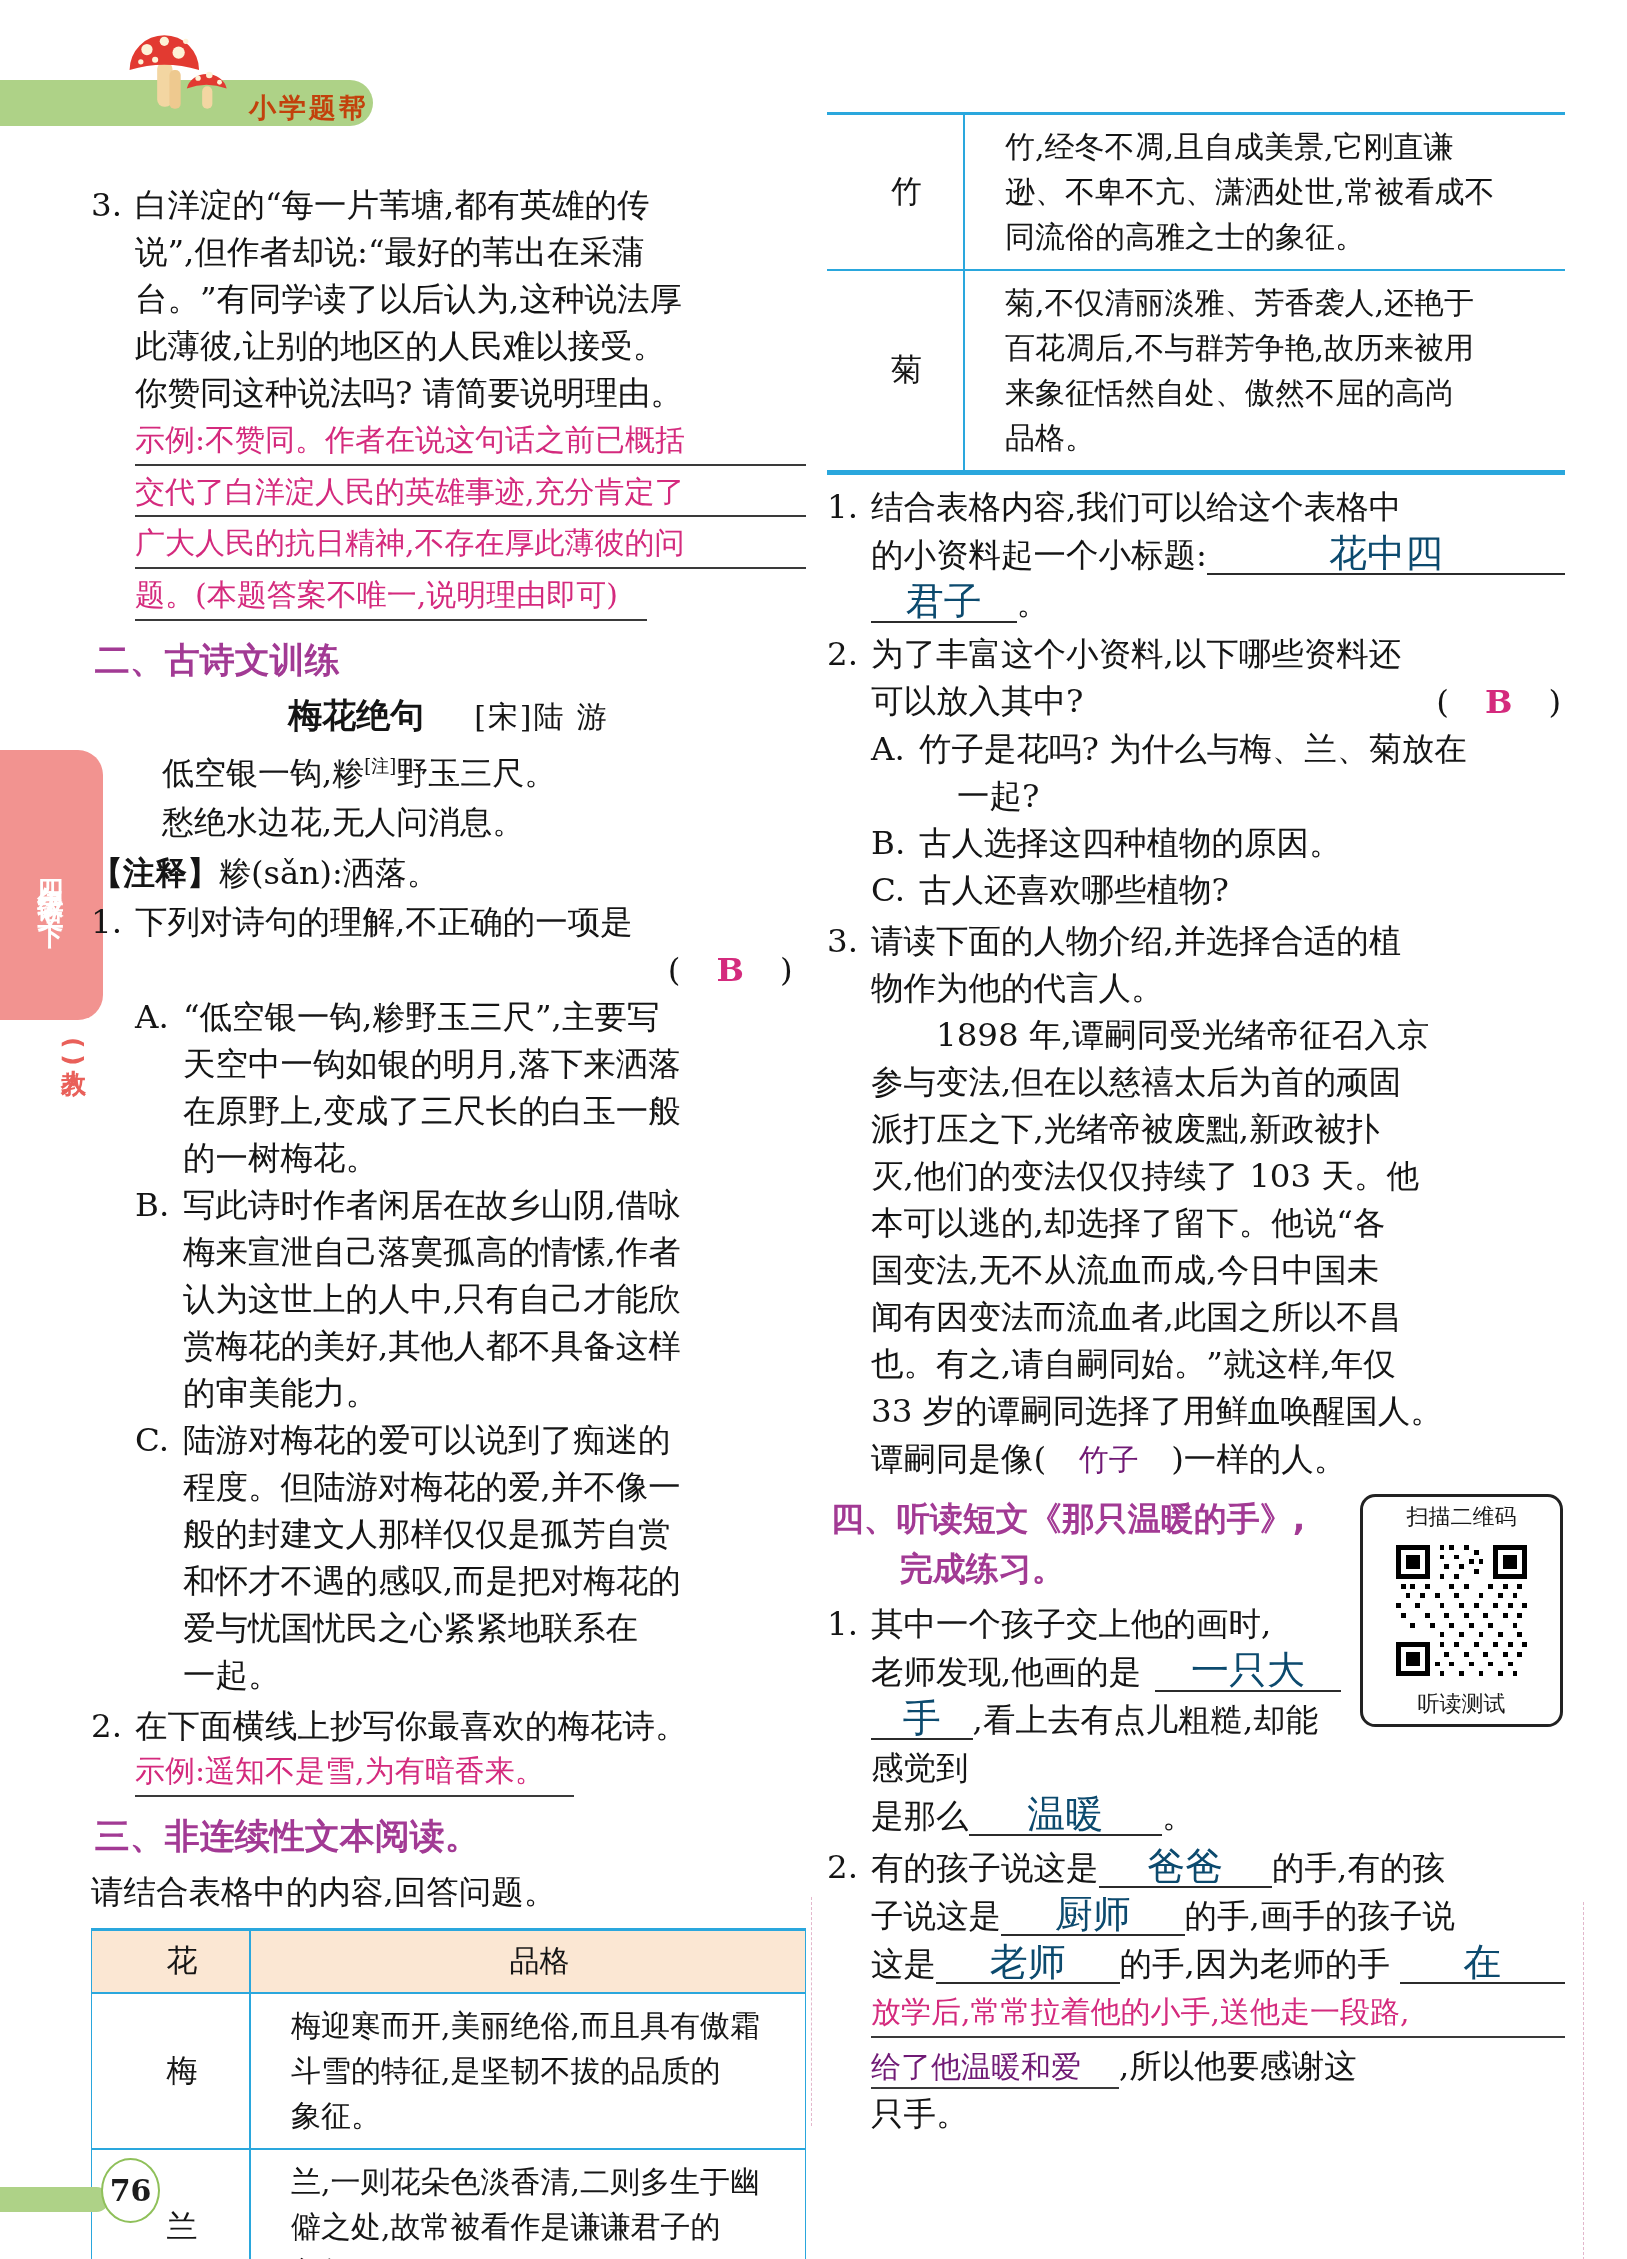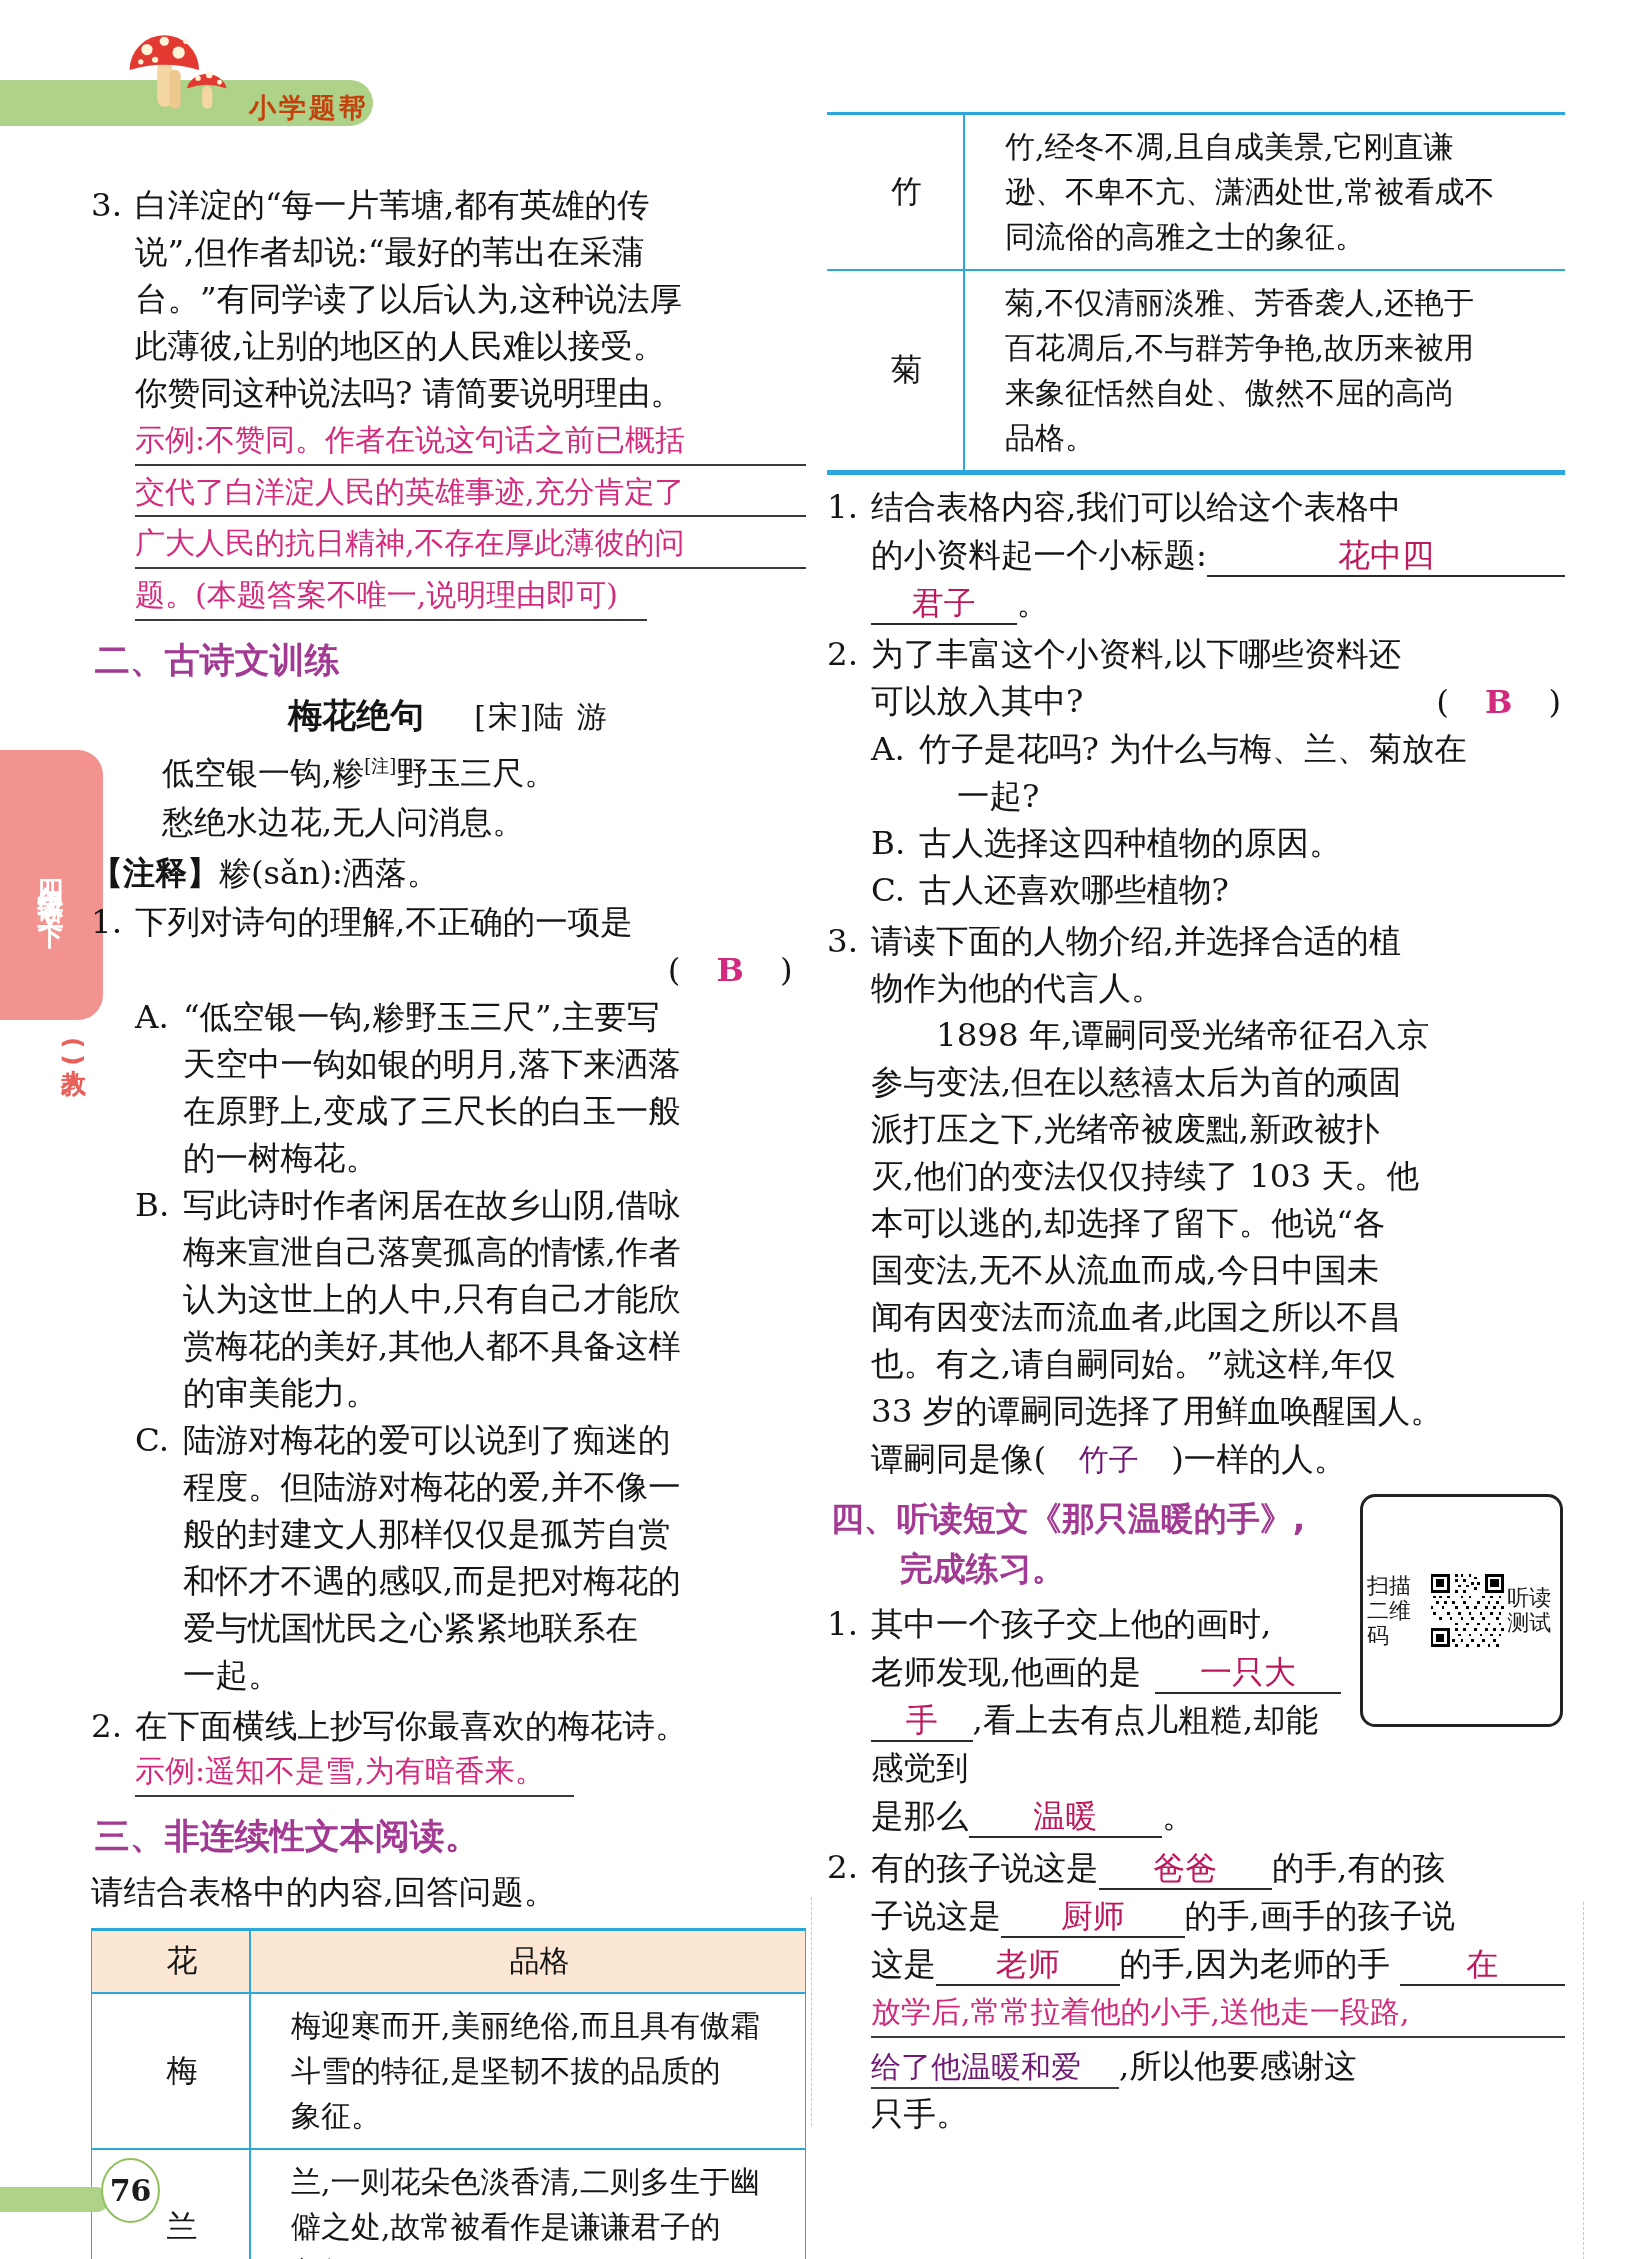--- a/index.html
+++ b/index.html
@@ -56,21 +56,21 @@
 
   .poem-head { display:flex; justify-content:center; align-items:baseline; gap:50px; margin:3.8px 0 1.9px 0; }
   .poem-title { font-family:"DejaVu Sans","Liberation Sans",sans-serif; font-weight:bold; font-size:34px; }
   .poem-author { font-size:30px; letter-spacing:1.9px; }
   .poem-line { font-size:32px; line-height:50px; margin-left:71px; }
   .poem-line sup { font-size:18px; }
   .note-line { font-size:32px; line-height:52px; }
   .note-label { font-family:"DejaVu Sans","Liberation Sans",sans-serif; font-weight:bold; }
 
   
-  .blank { display:inline-block; color:#be185d; font-size:32px; text-align:center;
+  .blank { display:inline-block; color:#0c4a6e; font-size:38px; text-align:center;
     border-bottom:2.9px solid #2b2b2b; padding:0 15.3px; line-height:40px; vertical-align:baseline; }
   .fline { display:flex; align-items:baseline; font-size:32.5px; line-height:48px; }
   .fline .grow { flex:1; }
   .pinkline { color:#d42a7d; font-size:30px; border-bottom:2.4px solid #3a3a3a; line-height:42px;
     padding-bottom:2.9px; margin:2.9px 0 3.8px 0; }
   .mix { font-size:32.5px; line-height:48px; }
 
   
   .ftable { border-top:3.8px solid #2aa7dd; border-bottom:5.7px solid #2aa7dd; margin-top:11.5px; }
   .left-table { border-left:1.9px solid #2aa7dd; border-right:1.9px solid #2aa7dd; }
@@ -83,21 +83,21 @@
   .right-table .c1 { width:113px; }
   .c2 { flex:1; padding:9.6px 5.7px 9.6px 17px; }
   .c2 div { line-height:45px; white-space:nowrap; }
   .headrow { background:#fbe7d3; }
   .headrow .fcell { padding:0; }
   .headrow .c1, .headrow .c2 { height:61px; display:flex; align-items:center; justify-content:center; }
 
   
   .qr-box { float:right; width:203px; height:233px; margin:5.7px 1.9px 9.6px 19px;
     border:3.8px solid #222; border-radius:15.3px; background:#fff;
-    display:flex; flex-direction:row; align-items:center; justify-content:space-between; padding:7.6px 3.8px; box-sizing:border-box; }
+    display:flex; flex-direction:column; align-items:center; justify-content:space-between; padding:7.6px 3.8px; box-sizing:border-box; }
   .qr-label { font-size:22px; line-height:25px; color:#1a1a1a; }
   .qr-svg { width:141px; height:141px; }
 
   
   .pagebar { position:absolute; left:0; top:2187px; width:109px; height:25px;
     background:#aed287; border-radius:0 12.4px 12.4px 0; }
   .pagenum { position:absolute; left:101px; top:2158px; width:55px; height:61px; background:#fff;
     border:2.9px solid #8fc05a; border-radius:50%; display:flex; align-items:center; justify-content:center;
     font-size:30px; font-weight:bold; color:#1c1c1c; }
   .dash-mid { position:absolute; left:811px; top:1897px; height:229px; border-left:1.9px dashed #e3b7cc; }

